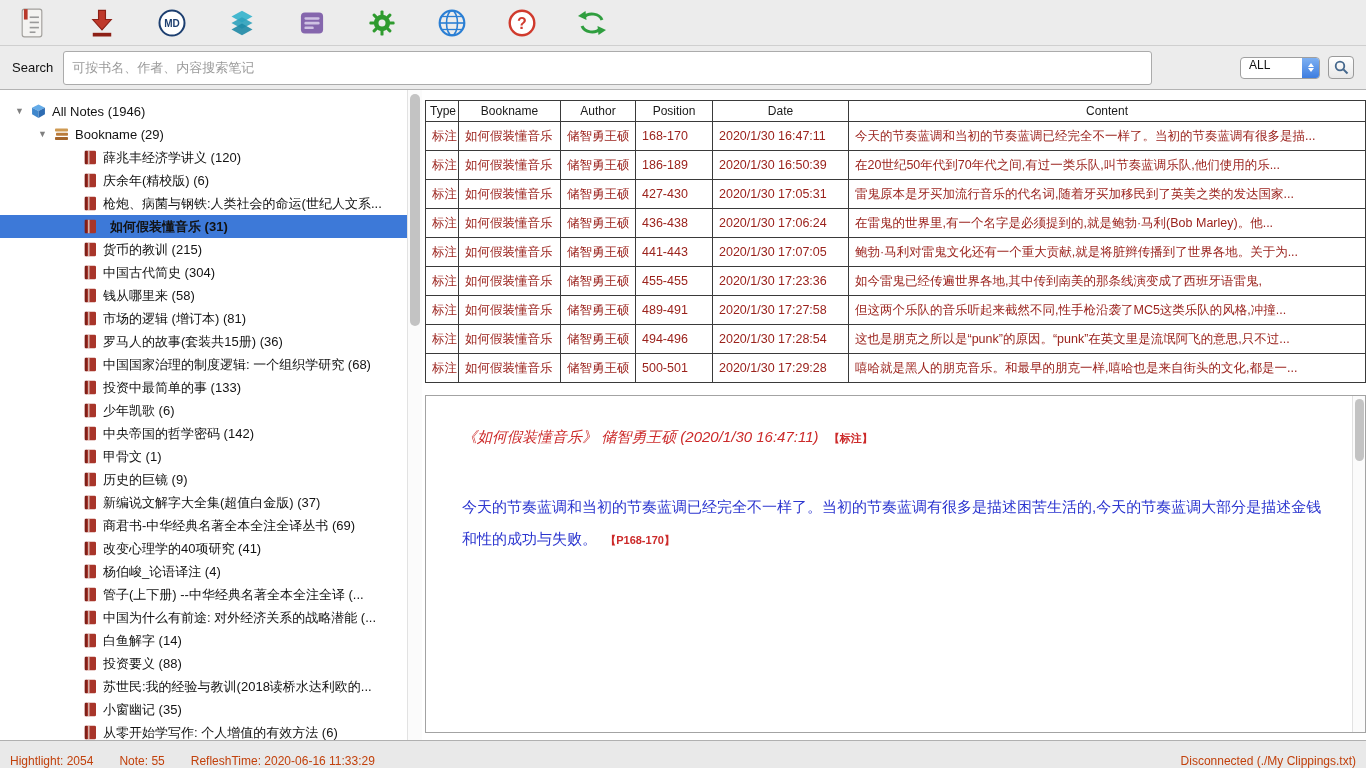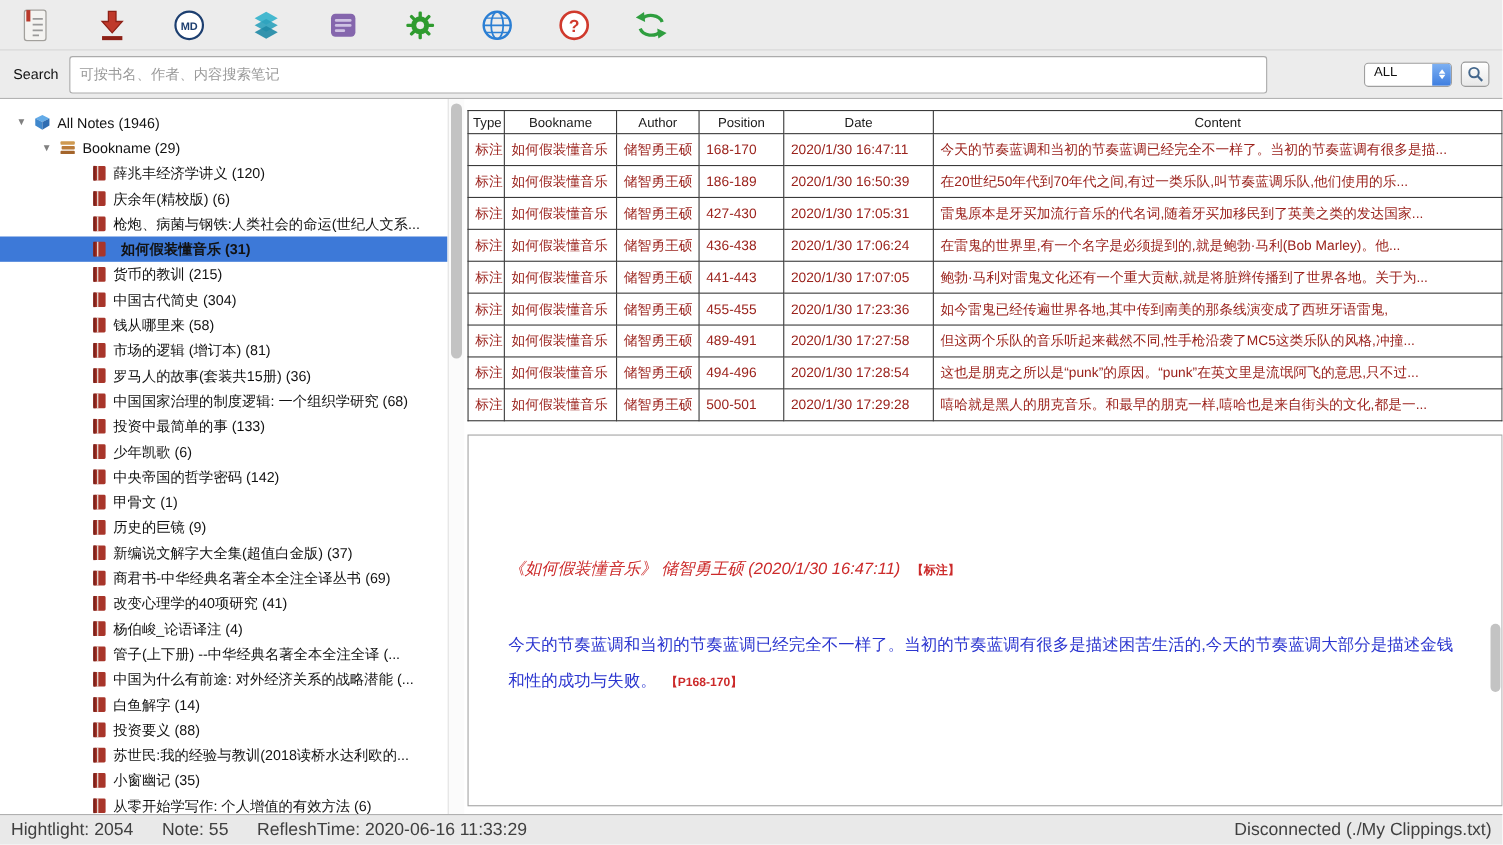--- a/index.html
+++ b/index.html
@@ -55,33 +55,33 @@
   
   .main { flex:1; display:flex; flex-direction:column; padding:10px 0 7px 3px; min-width:0; }
   table.notes { width:100%; border-collapse:collapse; table-layout:fixed; flex:0 0 auto; }
   table.notes th { height:21px; font-size:12px; font-weight:normal; color:#1a1a1a; text-align:center;
                    border:1px solid #3a3a3a; background:#fff; padding:0 4px; }
   table.notes td { height:29px; font-size:12.5px; color:#9b221c; border:1px solid #3a3a3a;
                    padding:0 6px; white-space:nowrap; overflow:hidden; }
   td.c-type, td.c-pos, td.c-date { text-align:left; }
   td.c-book, td.c-author, td.c-content { text-align:left; }
 
-  .detail { flex:1; margin-top:12px; border:1px solid #a3a3a3; display:flex; min-height:0; background:#fff;align-items:center; }
+  .detail { flex:1; margin-top:12px; border:1px solid #a3a3a3; display:flex; min-height:0; background:#fff; }
   .detail-inner { flex:1; padding:32px 30px 16px 36px; overflow:hidden; min-width:0; }
   .detail-title { font-size:15px; color:#cc2a2a; font-style:italic; margin-bottom:44px; }
   .detail-title .tag { font-size:11px; font-style:normal; margin-left:6px; font-weight:bold; }
   .detail-content { font-size:15px; color:#2b35cf; line-height:2.15; }
   .detail-content .pref { color:#cc2a2a; font-size:11px; font-weight:bold; margin-left:4px; }
   .detail-scrollbar { flex:0 0 13px; background:#fbfbfb; border-left:1px solid #e2e2e2; position:relative; }
   .detail-scrollbar .thumb { position:absolute; top:3px; left:2px; width:9px; height:62px;
               background:#c3c3c3; border-radius:5px; }
 
   
   .status-bar { height:28px; flex:0 0 auto; background:#e9e9e9; border-top:1px solid #b0b0b0;
-                display:flex; align-items:center; padding:0 10px; font-size:16px; color:#404040; gap:26px; }
+                display:flex; align-items:flex-end; padding:0 10px; font-size:12px; color:#c2410c; gap:26px; }
   .status-right { margin-left:auto; }
 </style>
 </head>
 <body>
 
 <div class="window">
 
   <div class="toolbar">
     <div class="tool-btn">
       <svg width="26" height="30" viewBox="0 0 22 26">

